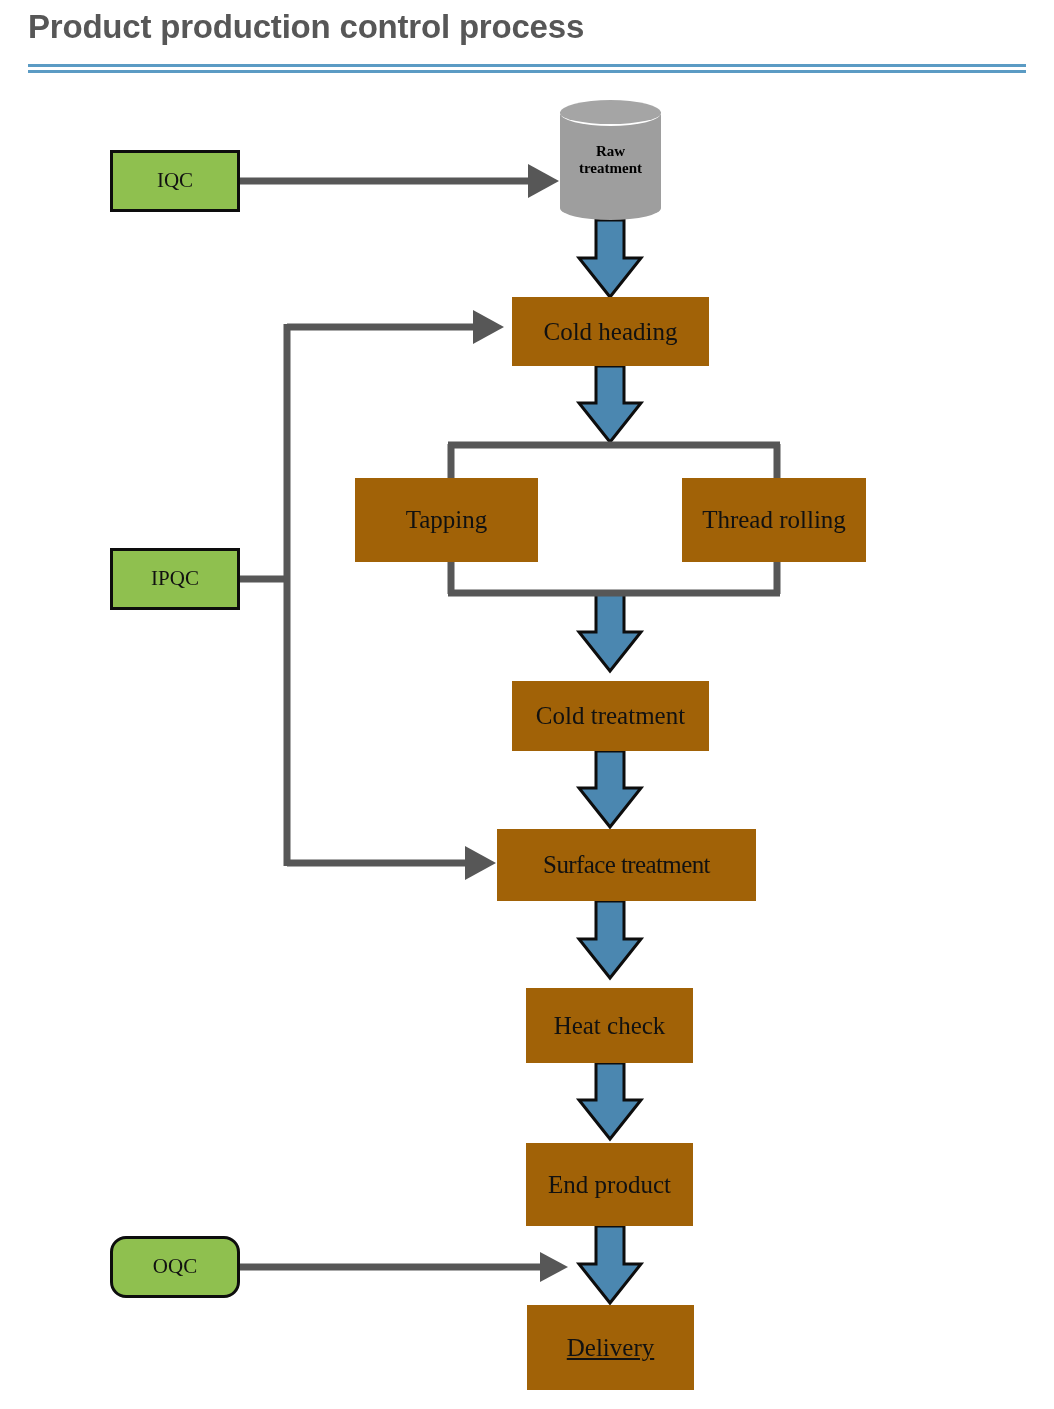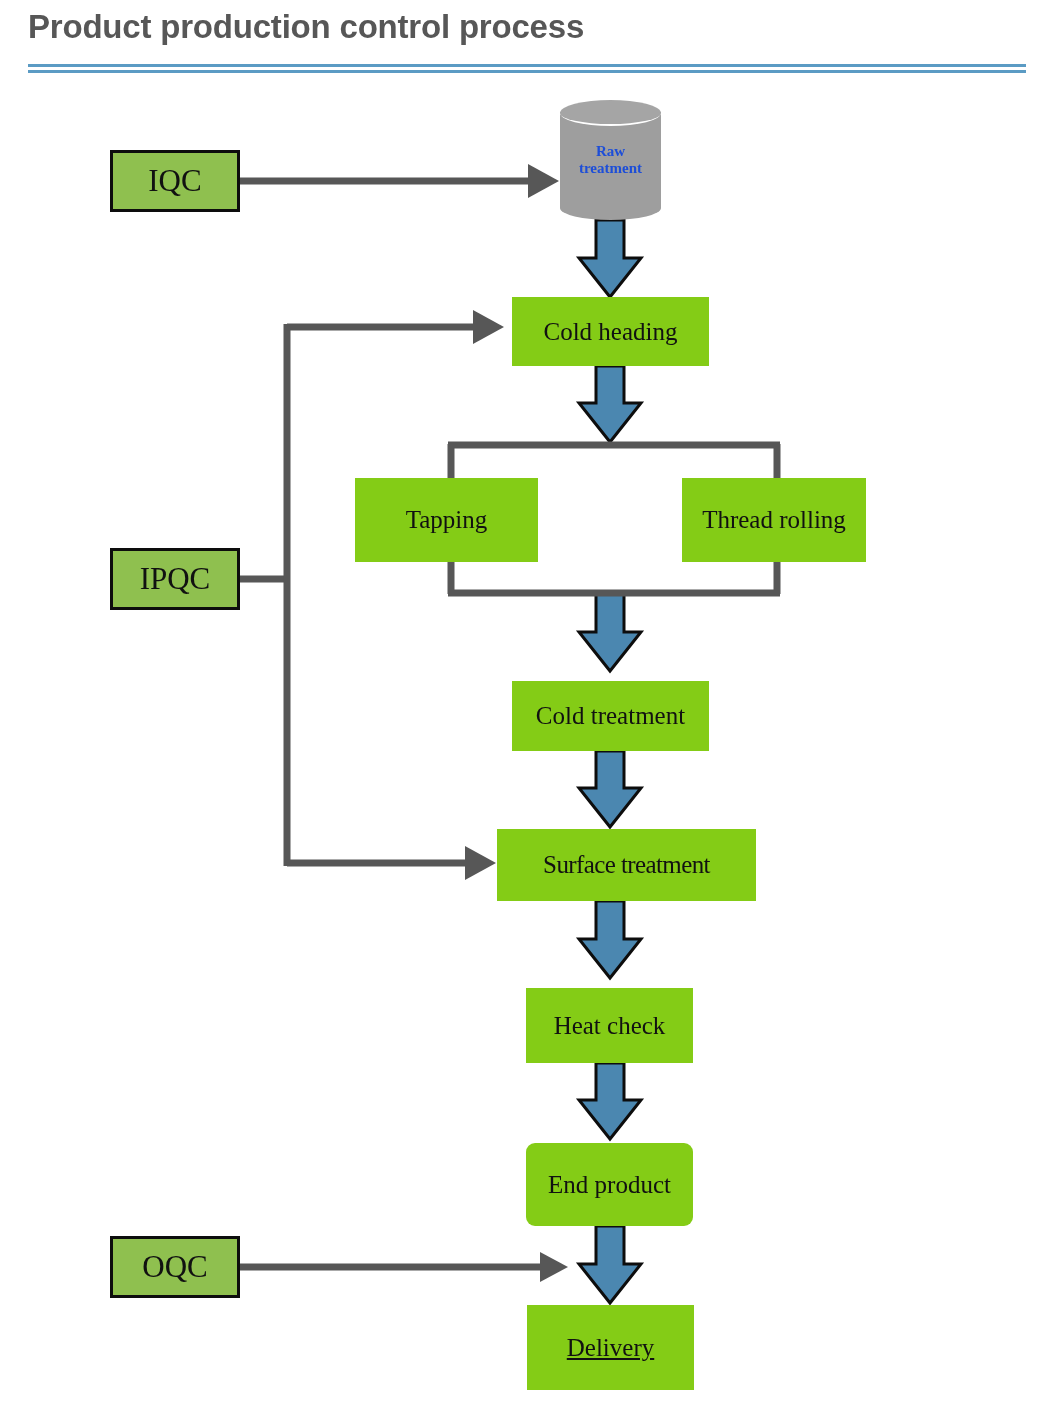--- a/index.html
+++ b/index.html
@@ -42,28 +42,28 @@
     box-sizing: border-box;
     display: flex;
     align-items: center;
     justify-content: center;
     font-family: "Liberation Serif", serif;
     color: #111111;
     text-align: center;
     line-height: 1.1;
   }
   .process {
-    background: #84cc16;
+    background: #a16207;
     font-size: 25px;
   }
   .process.tight { letter-spacing: -0.6px; }
   .qc {
     background: #8fc04f;
     border: 3px solid #0d0d0d;
-    font-size: 31px;
+    font-size: 21px;
   }
 
   
   .cylinder {
     position: absolute;
     box-sizing: border-box;
   }
   .cyl-body {
     position: absolute;
     left: 0; right: 0;
@@ -88,21 +88,21 @@
   }
   .cyl-label {
     position: absolute;
     left: 0; right: 0; top: 50%;
     transform: translateY(-50%);
     text-align: center;
     font-family: "Liberation Serif", serif;
     font-weight: bold;
     font-size: 15px;
     line-height: 1.15;
-    color: #1d4ed8;
+    color: #000000;
   }
 
   
   #connectors {
     position: absolute;
     left: 0; top: 0;
     width: 1054px;
     height: 1409px;
     pointer-events: none;
   }
@@ -187,21 +187,21 @@
 <div class="node process" style="left:355px; top:478px; width:183px; height:84px;">Tapping</div>
 
 <div class="node process" style="left:682px; top:478px; width:184px; height:84px;">Thread rolling</div>
 
 <div class="node process" style="left:512px; top:681px; width:197px; height:70px;">Cold treatment</div>
 
 <div class="node process tight" style="left:497px; top:829px; width:259px; height:72px;">Surface treatment</div>
 
 <div class="node process" style="left:526px; top:988px; width:167px; height:75px;">Heat check</div>
 
-<div class="node process" style="left:526px; top:1143px; width:167px; height:83px;border-radius:9px;">End product</div>
+<div class="node process" style="left:526px; top:1143px; width:167px; height:83px;">End product</div>
 
 <div class="node process" style="left:527px; top:1305px; width:167px; height:85px;text-decoration:underline;">Delivery</div>
 
 <div class="node qc" style="left:110px; top:150px; width:130px; height:62px;">IQC</div>
 
 <div class="node qc" style="left:110px; top:548px; width:130px; height:62px;">IPQC</div>
 
-<div class="node qc" style="left:110px; top:1236px; width:130px; height:62px;">OQC</div>
+<div class="node qc" style="left:110px; top:1236px; width:130px; height:62px;border-radius:16px;">OQC</div>
 
 </body></html>

